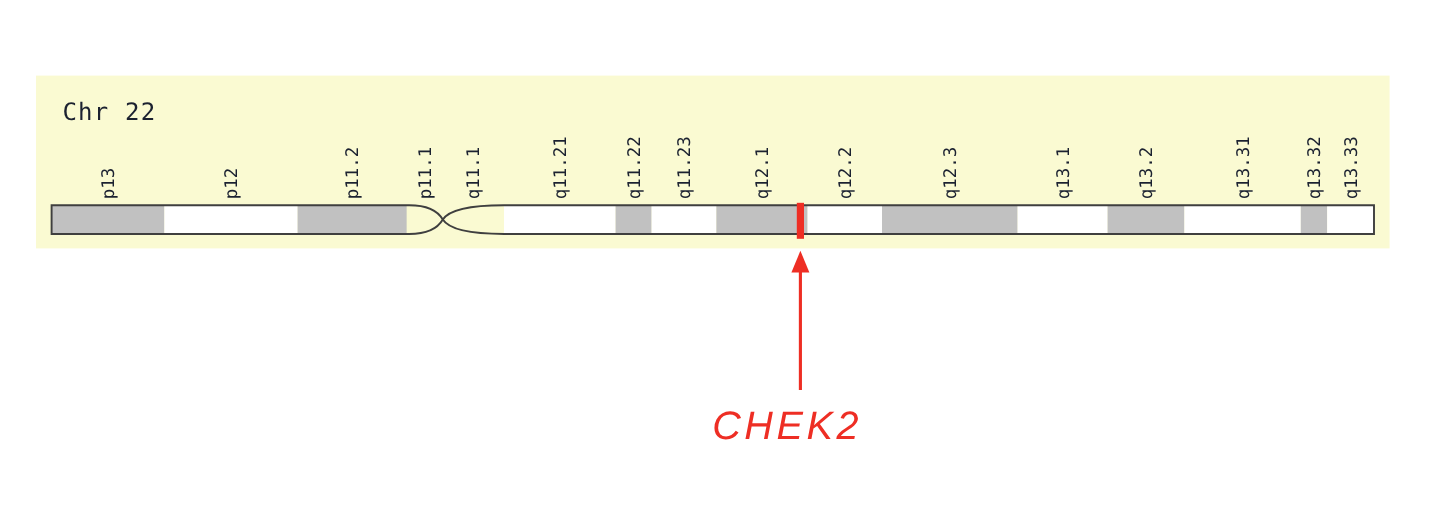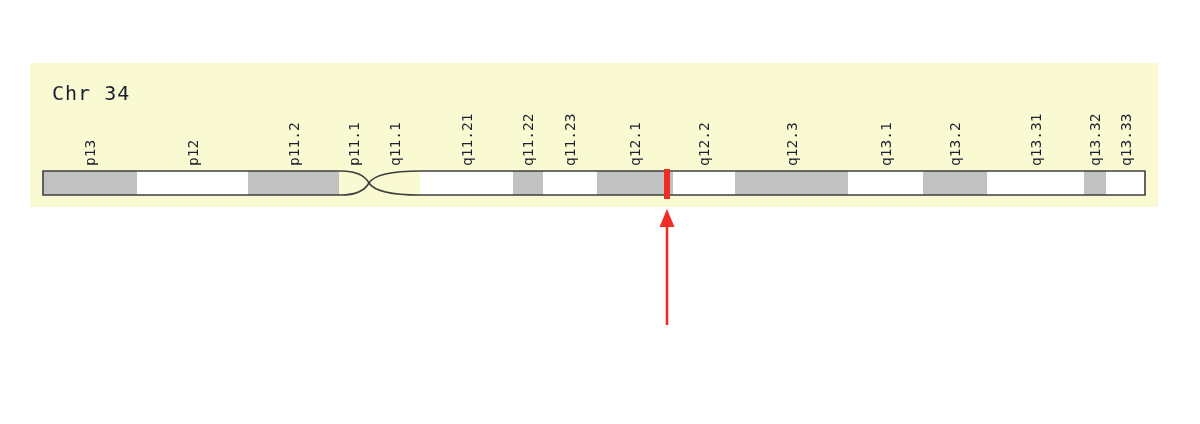--- a/index.html
+++ b/index.html
@@ -10,21 +10,21 @@
   #ideogram-svg{position:absolute;left:0;top:0;}
   .band-label{font-family:"DejaVu Sans Mono","Liberation Mono",monospace;font-size:14.5px;}
   .gene{position:absolute;width:300px;text-align:center;font-family:"Liberation Sans",sans-serif;
         font-style:italic;font-size:33px;letter-spacing:3px;}
 </style>
 </head>
 <body>
 
 <div class="stage">
   <div class="panel" id="panel" style="background: rgb(250, 250, 210);"></div>
-  <div class="title" id="title" style="color: rgb(27, 33, 48);">Chr 34</div>
+  <div class="title" id="title" style="color: rgb(27, 33, 48);">Chr 22</div>
   <svg id="ideogram-svg" width="1200" height="424" viewBox="0 0 1200 424">
       <defs>
         <clipPath id="chrClip">
           <path d="M 43 171 H 341 C 357 171 365 176 369 183 C 365 190 357 195 341 195 H 43 Z"></path>
           <path d="M 369 183 C 374 175 389 171 420 171 H 1145 V 195 H 420 C 389 195 374 191 369 183 Z"></path>
         </clipPath>
       </defs>
       <g clip-path="url(#chrClip)">
         <rect x="43" y="171" width="94" height="24" fill="#C1C1C1"></rect>
         <rect x="137" y="171" width="111" height="24" fill="#FFFFFF"></rect>
@@ -58,13 +58,14 @@
       <text class="band-label" fill="#1B2130" transform="translate(796.5 166) rotate(-90)">q12.3</text>
       <text class="band-label" fill="#1B2130" transform="translate(890.5 166) rotate(-90)">q13.1</text>
       <text class="band-label" fill="#1B2130" transform="translate(960 166) rotate(-90)">q13.2</text>
       <text class="band-label" fill="#1B2130" transform="translate(1040.5 166) rotate(-90)">q13.31</text>
       <text class="band-label" fill="#1B2130" transform="translate(1100 166) rotate(-90)">q13.32</text>
       <text class="band-label" fill="#1B2130" transform="translate(1130.5 166) rotate(-90)">q13.33</text>
       <rect x="664" y="169" width="6" height="30" fill="#EE2E24"></rect>
       <line x1="667" y1="226" x2="667" y2="325" stroke="#EE2E24" stroke-width="2.6"></line>
       <polygon points="667,209 659.5,227 674.5,227" fill="#EE2E24"></polygon>
     </svg>
+  <div class="gene" id="gene" style="left: 506px; top: 336px; color: rgb(238, 46, 36);">CHEK2</div>
 </div>
 
 </body></html>

